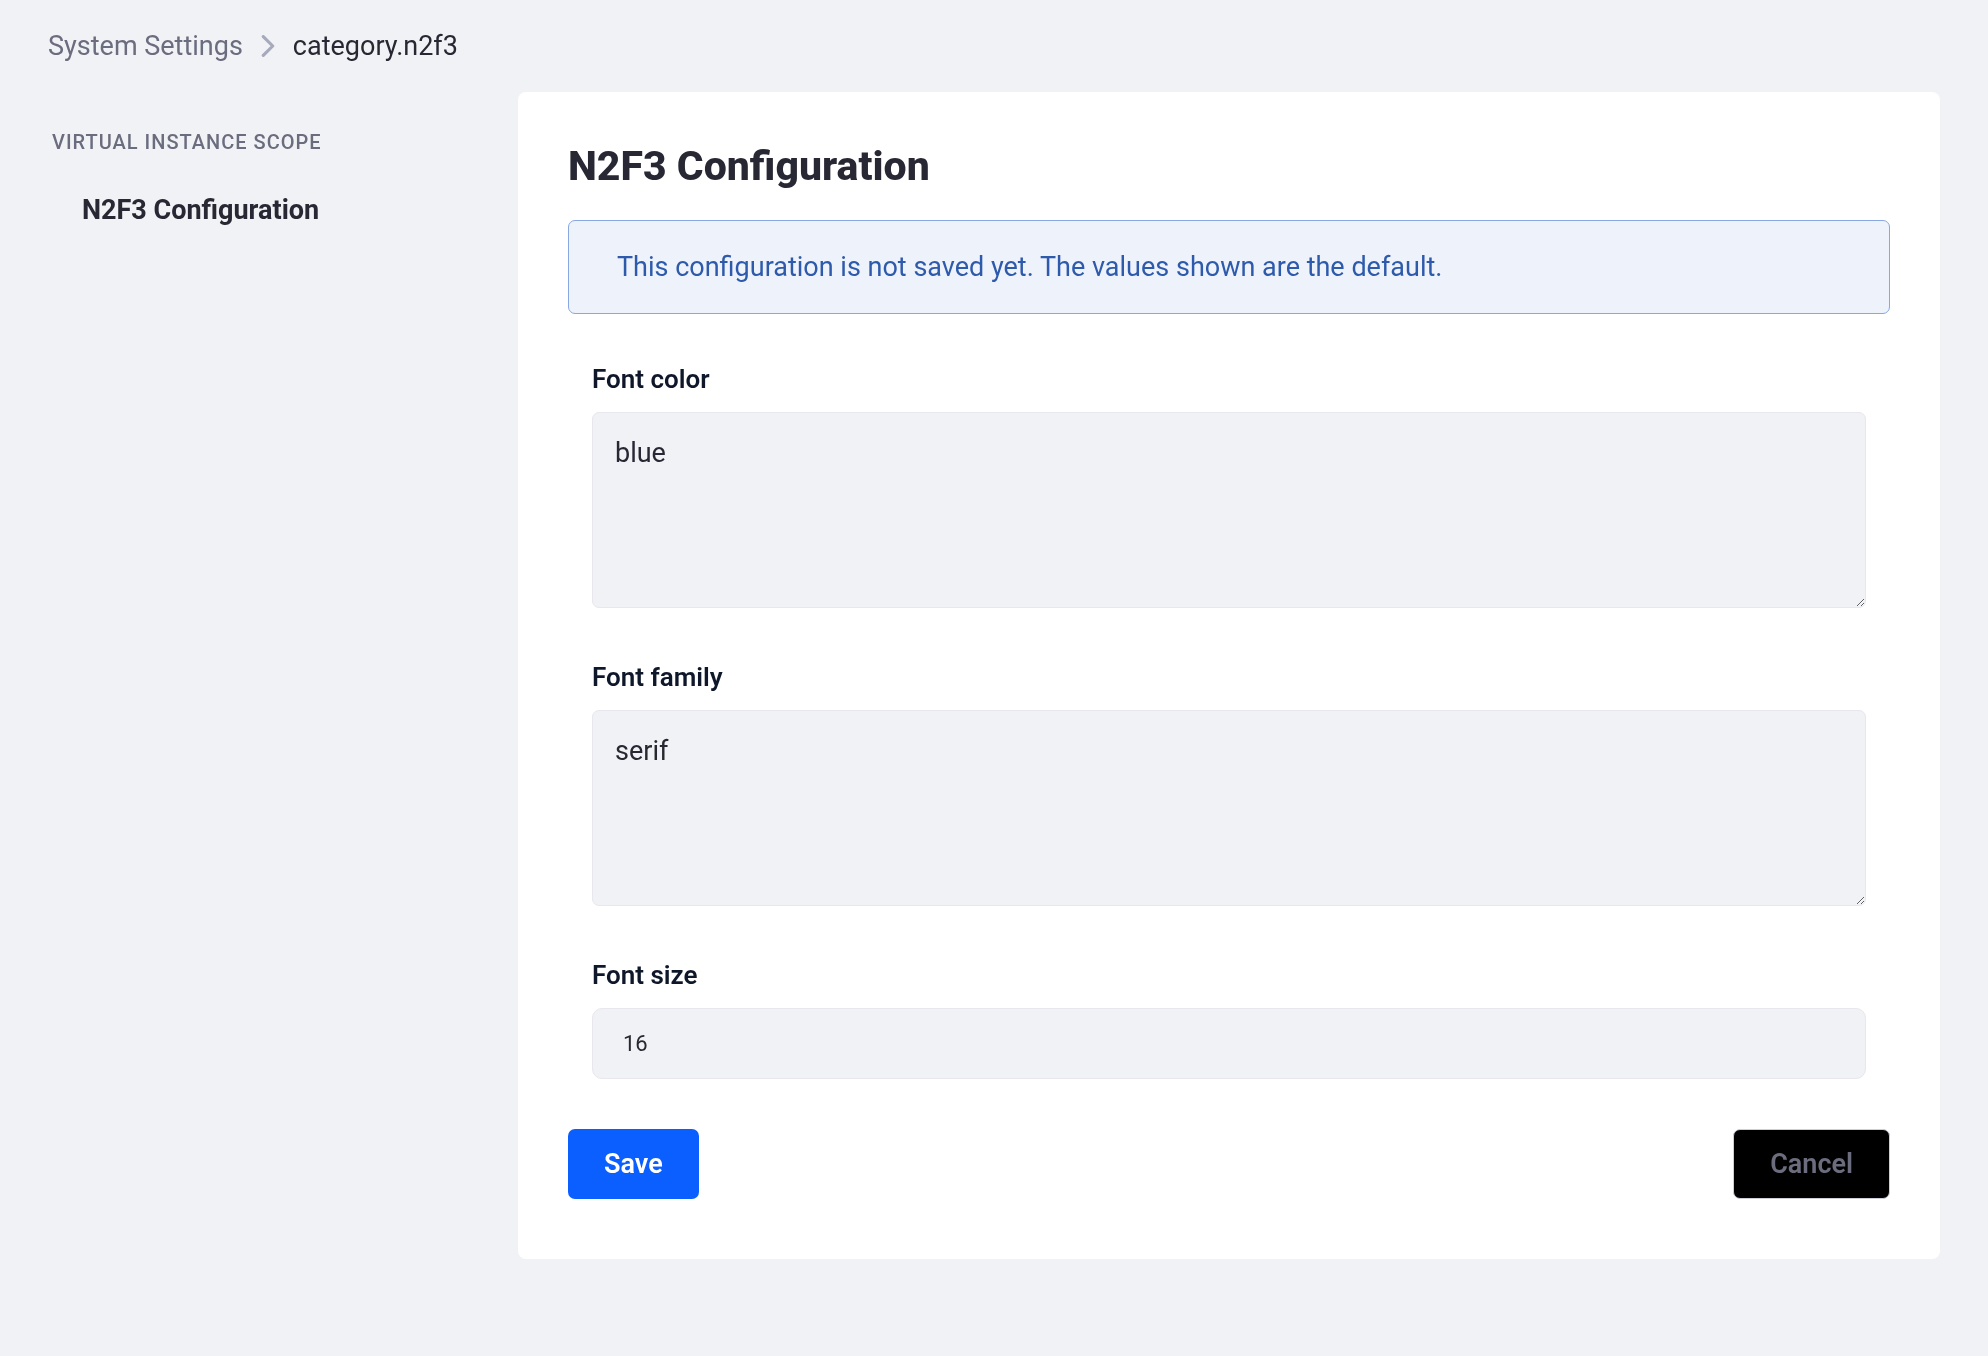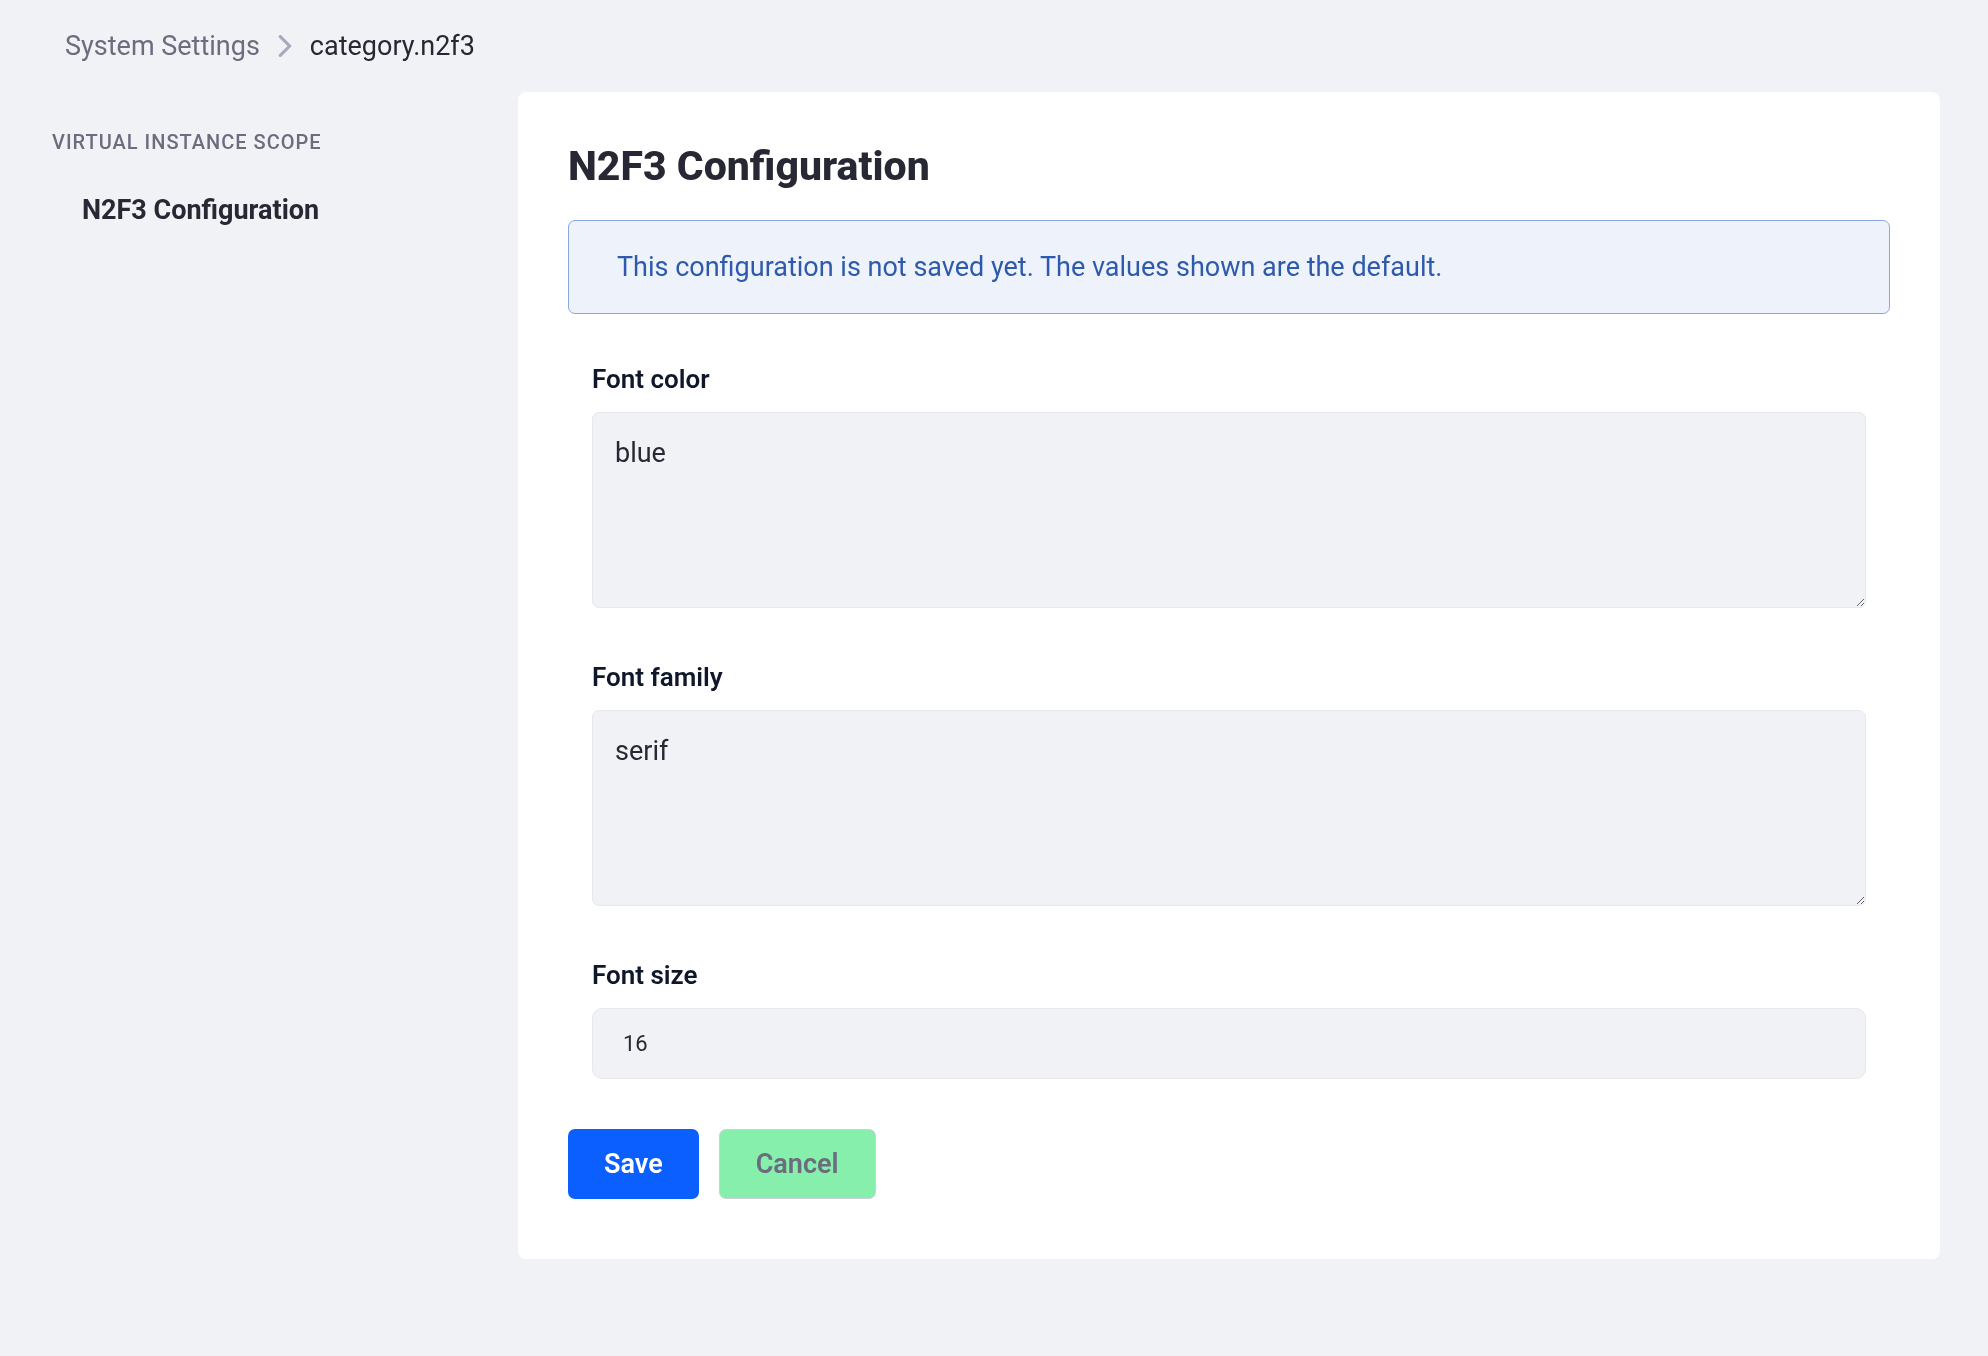--- a/index.html
+++ b/index.html
@@ -15,21 +15,21 @@
     height: 1356px;
     overflow: hidden;
   }
   .page {
     padding: 0;
   }
   .breadcrumb {
     display: flex;
     align-items: center;
     gap: 18px;
-    padding: 30px 48px 30px 65px;
+    padding: 30px 48px 30px 48px;
     font-size: 27px;
   }
   .breadcrumb-link {
     color: #6b6c7e;
     text-decoration: none;
     cursor: pointer;
   }
   .breadcrumb-sep {
     color: #a7a9bc;
     display: inline-flex;
@@ -120,38 +120,39 @@
     background: #f1f2f5;
     border: 1.5px solid #e7e7ed;
     border-radius: 10px;
     padding: 22px 30px;
     font-size: 22px;
     font-family: inherit;
     color: #272833;
   }
   .button-row {
     display: flex;
-    gap: 20px;
+    gap: 48px;
     margin-top: 40px;
+    justify-content: space-between;
   }
   .btn {
     font-size: 27px;
     font-weight: 600;
     padding: 18px 36px;
     border-radius: 7px;
     cursor: pointer;
     font-family: inherit;
   }
   .btn-primary {
     background: #0b5fff;
     color: #ffffff;
     border: none;
   }
   .btn-secondary {
-    background: #86efac;
+    background: #000000;
     color: #6b6c7e;
     border: 1.5px solid #cdced9;
   }
 </style>
 </head>
 <body>
 
 <div class="page">
 
   <nav class="breadcrumb">

